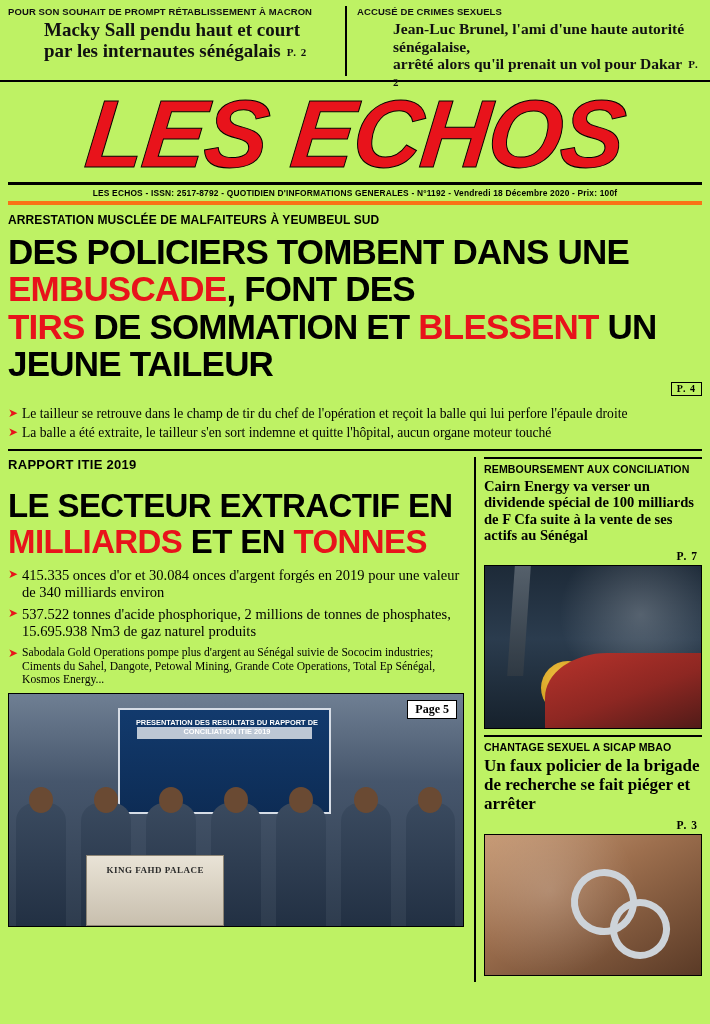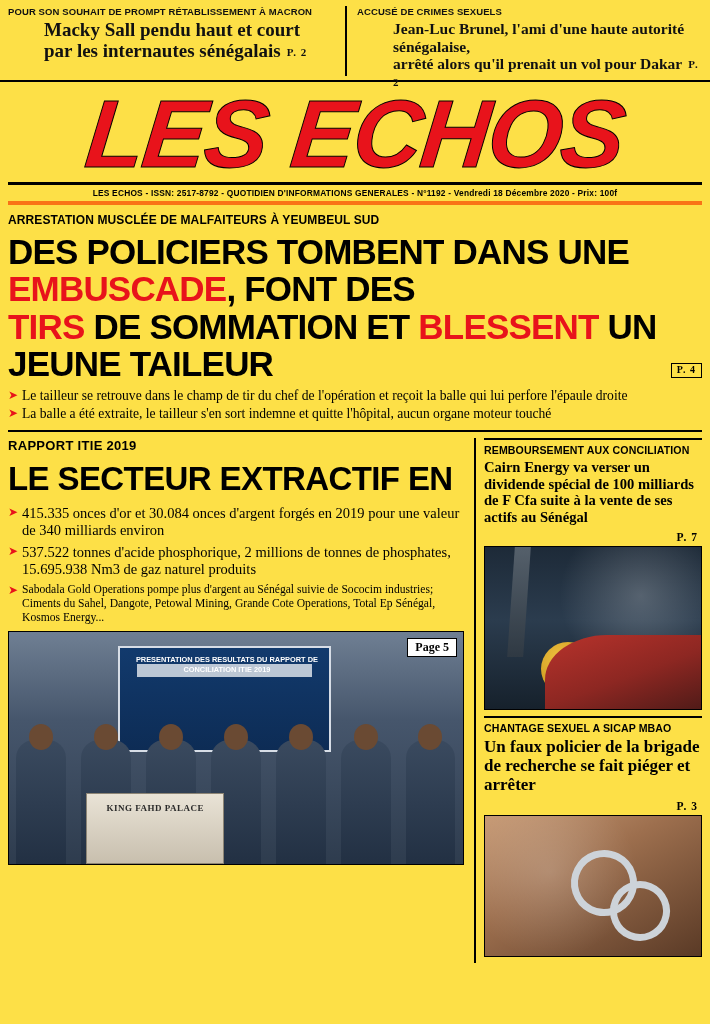--- a/index.html
+++ b/index.html
@@ -12,21 +12,21 @@
     height: 1024px;
     font-family: "Liberation Sans", sans-serif;
     color: #000;
     overflow: hidden;
     position: relative;
   }
   .page {
     width: 710px;
     height: 1024px;
     position: relative;
-    background: #fde047;
+    background: #bef264;
     box-sizing: border-box;
   }
 
   
   .top-strip {
     display: flex;
     width: 710px;
     box-sizing: border-box;
     padding: 6px 8px 4px 8px;
     border-bottom: 2px solid #000;
@@ -121,20 +121,21 @@
     font-size: 35px;
     line-height: 1.06;
     letter-spacing: -0.8px;
     margin: 0;
   }
   .lead-head .red { color: #e8131b; }
   .lead-head-line2 {
     display: flex;
     align-items: flex-end;
     justify-content: space-between;
+    flex-direction: column;
   }
   .pagebox {
     display: inline-block;
     border: 1.5px solid #000;
     font-family: "Liberation Serif", serif;
     font-size: 10px;
     font-weight: bold;
     letter-spacing: 1px;
     padding: 1px 5px;
     margin-bottom: 4px;
@@ -174,21 +175,21 @@
   .col-right {
     width: 228px;
     box-sizing: border-box;
     border-left: 2px solid #000;
     padding-left: 8px;
   }
   .sec-kicker {
     font-size: 13px;
     font-weight: bold;
     letter-spacing: 0.3px;
-    margin-bottom: 8px;
+    margin-bottom: 16px;
   }
   .sec-head {
     font-family: "Liberation Sans", sans-serif;
     font-weight: bold;
     font-size: 33px;
     line-height: 1.08;
     letter-spacing: -0.6px;
     margin: 4px 0 2px 0;
   }
   .sec-head .red { color: #e8131b; }
@@ -457,20 +458,23 @@
       </div>
     </div>
   </div>
 
   <div class="body-cols">
 
     <div class="col-left">
       <div class="sec-kicker">RAPPORT ITIE 2019</div>
       <div class="sec-head">
         <div>LE SECTEUR EXTRACTIF EN</div>
+        <div>
+          <span class="red">MILLIARDS</span><span> ET EN </span><span class="red">TONNES</span>
+        </div>
       </div>
       <div class="sec-bullets">
         <div class="bullet">
           <span class="bullet-marker">➤</span>
           <span>415.335 onces d'or  et 30.084 onces d'argent forgés en 2019 pour une valeur de 340 milliards environ</span>
         </div>
         <div class="bullet">
           <span class="bullet-marker">➤</span>
           <span>537.522 tonnes d'acide phosphorique, 2 millions de tonnes de phosphates, 15.695.938 Nm3 de gaz naturel produits</span>
         </div>

